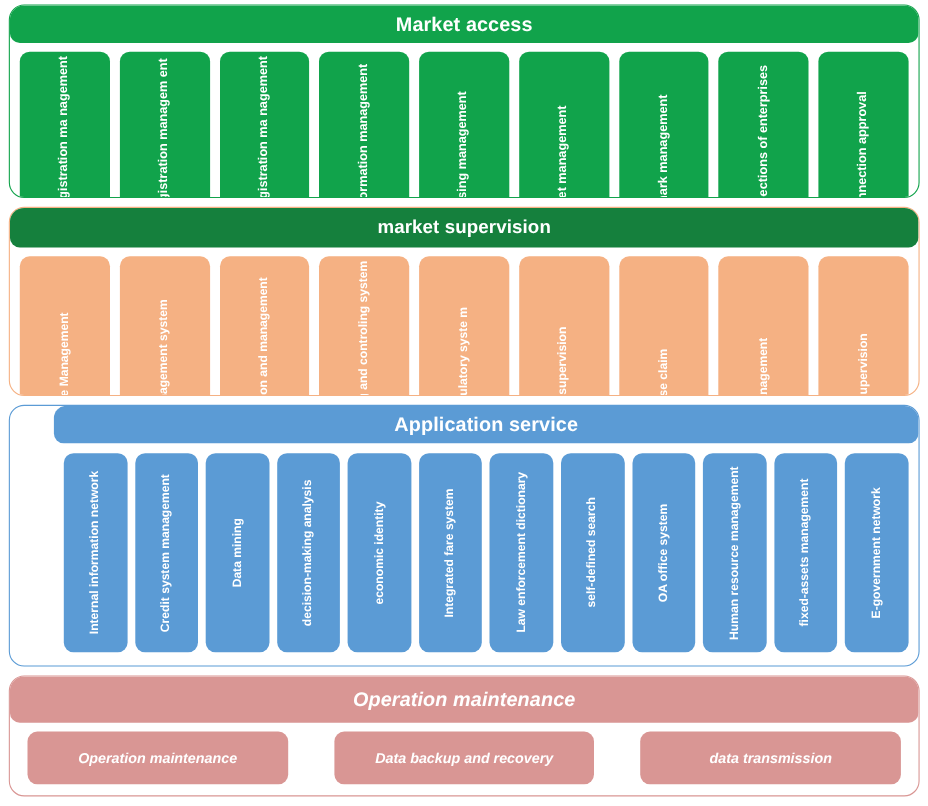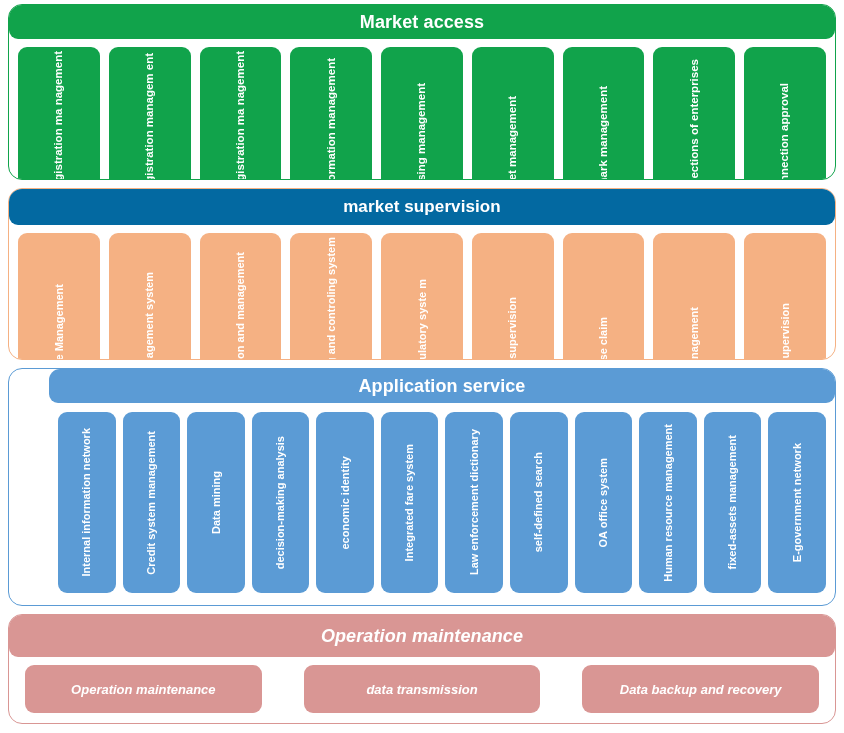--- a/index.html
+++ b/index.html
@@ -97,21 +97,21 @@
   #sec-access .vcard{background:#11A34B;}
   #sec-access .vcard .vlabel{font-size:11.5px;}
 
   
   #sec-supervision{
     height:172px;
     border-color:#F5B183;
     margin-bottom:8px;
   }
   #sec-supervision .section-header{
-    height:36px;background:#0369a1;font-size:17px;
+    height:36px;background:#15803d;font-size:17px;
   }
   #sec-supervision .section-body{
     padding:8px 9px 10px 9px;gap:9px;
   }
   #sec-supervision .vcard{background:#F5B183;}
   #sec-supervision .vcard .vlabel{font-size:11px;}
 
   
   #sec-application{
     height:238px;
@@ -258,21 +258,21 @@
     </div>
   </section>
 
   <section class="section" id="sec-operation">
     <div class="section-header">Operation maintenance</div>
     <div class="section-body">
       <div class="hcard">
         <span>Operation maintenance</span>
       </div>
       <div class="hcard">
+        <span>Data backup and recovery</span>
+      </div>
+      <div class="hcard">
         <span>data transmission</span>
       </div>
-      <div class="hcard">
-        <span>Data backup and recovery</span>
-      </div>
     </div>
   </section>
 
 </div>
 
 </body></html>

